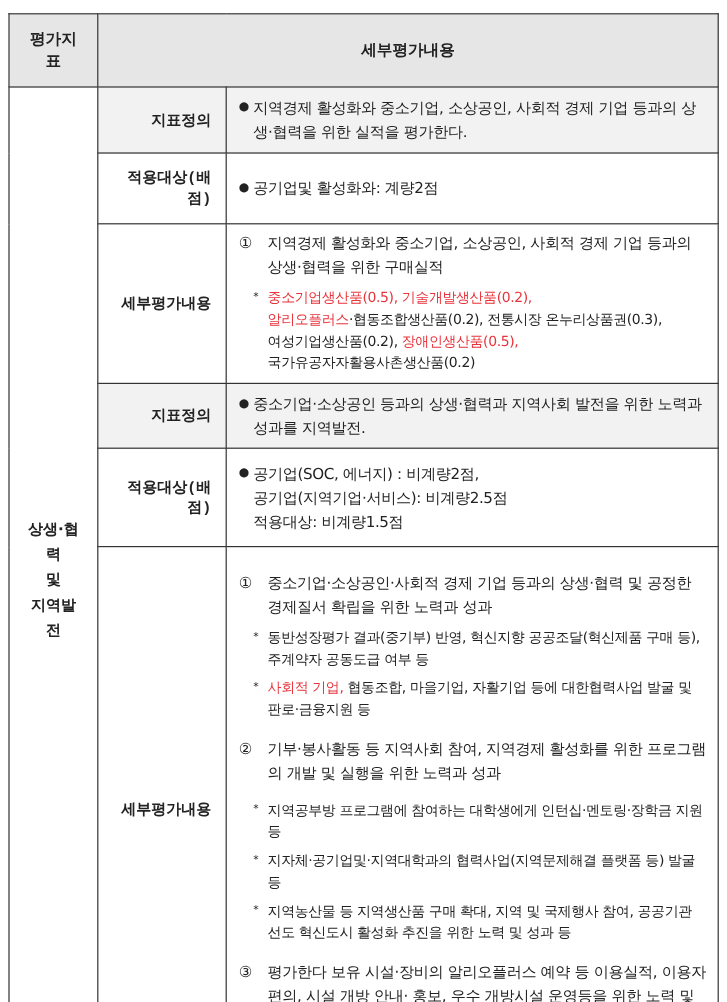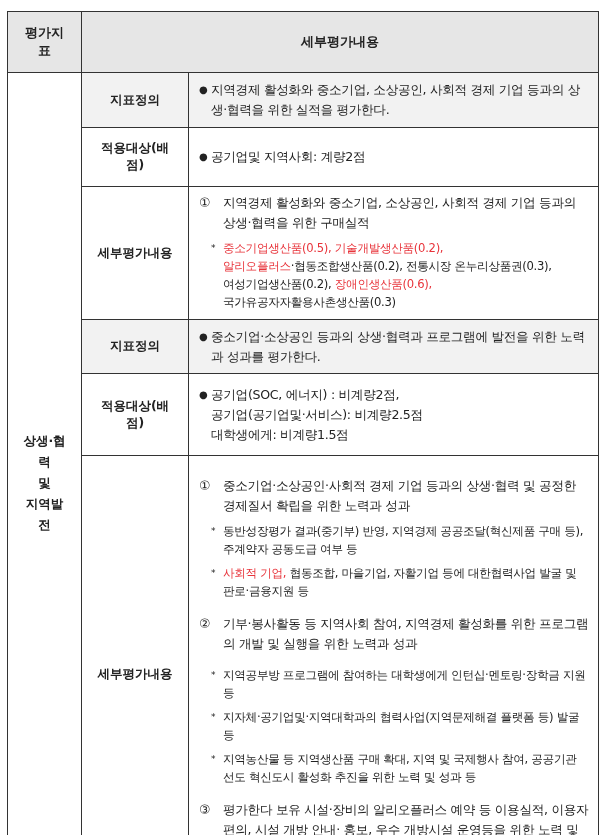--- a/index.html
+++ b/index.html
@@ -5,21 +5,21 @@
   html, body { margin: 0; padding: 0; background: #ffffff; }
   body { width: 606px; height: 835px; position: relative; overflow: hidden;
          font-family: "DejaVu Sans", "Liberation Sans", sans-serif; color: #222; }
   table.eval { position: absolute; left: 7px; top: 11px; width: 591px;
                border-collapse: collapse; table-layout: fixed; }
   table.eval td, table.eval th { border: 1.3px solid #333; padding: 12px; vertical-align: middle; }
   col.c1 { width: 74px; } col.c2 { width: 107px; } col.c3 { width: 410px; }
   thead th { background: #e6e6e6; height: 27px; font-size: 13px; font-weight: bold; color: #222;
              border-bottom: 4px double #333; }
   .cat { text-align: center; font-weight: bold; font-size: 12.5px; line-height: 21px; background: #fff; }
-  .lbl { text-align: center; font-weight: bold; font-size: 12.5px; }
+  .lbl { text-align: right; font-weight: bold; font-size: 12.5px; font-family: Liberation Mono, monospace; }
   .shade { background: #f2f2f2; }
   .cnt { font-size: 12.6px; line-height: 20px; padding: 4px 8px 4px 10px !important; letter-spacing: -0.3px; }
   .bul { display: flex; }
   .bul .mk { width: 12px; flex: none; font-size: 10px; }
   .num { display: flex; margin-top: 2px; }
   .num .mk { width: 24px; flex: none; }
   .sub { display: flex; font-size: 11.6px; line-height: 18px; margin: 6px 0 4px 12px; letter-spacing: -0.3px; }
   .sub .mk { width: 12px; flex: none; font-size: 9px; }
   .red { color: #e8333a; }
   .gap { height: 8px; }
@@ -56,76 +56,76 @@
             <span class="mk">●</span>
             <span>지역경제 활성화와 중소기업, 소상공인, 사회적 경제 기업 등과의 상생·협력을 위한 실적을 평가한다.</span>
           </div>
       </td>
     </tr>
     <tr class="r2">
       <td class="lbl">적용대상(배점)</td>
       <td class="cnt">
         <div class="bul">
             <span class="mk">●</span>
-            <span>공기업및 지역사회:  계량2점</span>
+            <span>공기업및 활성화와:  계량2점</span>
           </div>
       </td>
     </tr>
     <tr class="r3">
       <td class="lbl">세부평가내용</td>
       <td class="cnt">
         <div class="num">
           <span class="mk">①</span>
           <span>지역경제 활성화와 중소기업, 소상공인, 사회적 경제 기업 등과의 상생·협력을 위한 구매실적</span>
         </div>
         <div class="sub">
           <span class="mk">*</span>
           <span>
             <span class="red">중소기업생산품(0.5),  </span><span class="red">기술개발생산품(0.2),</span><br>
             <span class="red">알리오플러스</span><span>·협동조합생산품(0.2),  전통시장 온누리상품권(0.3),</span><br>
-            <span>여성기업생산품(0.2),  </span><span class="red">장애인생산품(0.6),</span><br>
-            <span>국가유공자자활용사촌생산품(0.3)</span>
+            <span>여성기업생산품(0.2),  </span><span class="red">장애인생산품(0.5),</span><br>
+            <span>국가유공자자활용사촌생산품(0.2)</span>
           </span>
         </div>
       </td>
     </tr>
 
     <tr class="r4 shade">
       <td class="lbl shade">지표정의</td>
       <td class="cnt shade">
         <div class="bul">
             <span class="mk">●</span>
-            <span>중소기업·소상공인 등과의 상생·협력과 프로그램에 발전을 위한 노력과 성과를 평가한다.</span>
+            <span>중소기업·소상공인 등과의 상생·협력과 지역사회 발전을 위한 노력과 성과를 지역발전.</span>
           </div>
       </td>
     </tr>
     <tr class="r5">
       <td class="lbl">적용대상(배점)</td>
       <td class="cnt">
         <div class="bul">
             <span class="mk">●</span>
           <span>
             <div>공기업(SOC,  에너지) :  비계량2점,</div>
-            <div>공기업(공기업및·서비스):  비계량2.5점</div>
-            <div>대학생에게:  비계량1.5점</div>
+            <div>공기업(지역기업·서비스):  비계량2.5점</div>
+            <div>적용대상:  비계량1.5점</div>
           </span>
         </div>
       </td>
     </tr>
     <tr class="r6">
       <td class="lbl">세부평가내용</td>
       <td class="cnt" style="padding-top:18px !important;">
 
         <div class="num">
           <span class="mk">①</span>
           <span>중소기업·소상공인·사회적 경제 기업 등과의 상생·협력 및 공정한 경제질서 확립을 위한 노력과 성과</span>
         </div>
         <div class="sub">
           <span class="mk">*</span>
-          <span>동반성장평가 결과(중기부)  반영,  지역경제 공공조달(혁신제품  구매  등),  주계약자  공동도급  여부  등</span>
+          <span>동반성장평가 결과(중기부)  반영,  혁신지향 공공조달(혁신제품  구매  등),  주계약자  공동도급  여부  등</span>
         </div>
         <div class="sub">
           <span class="mk">*</span>
           <span><span class="red">사회적  기업,</span><span> 협동조합,  마을기업,  자활기업  등에  대한협력사업 발굴  및  판로·금융지원  등</span></span>
         </div>
         <div class="gap"></div>
 
         <div class="num">
           <span class="mk">②</span>
           <span>기부·봉사활동 등 지역사회 참여, 지역경제 활성화를 위한 프로그램의 개발 및 실행을 위한 노력과 성과</span>

